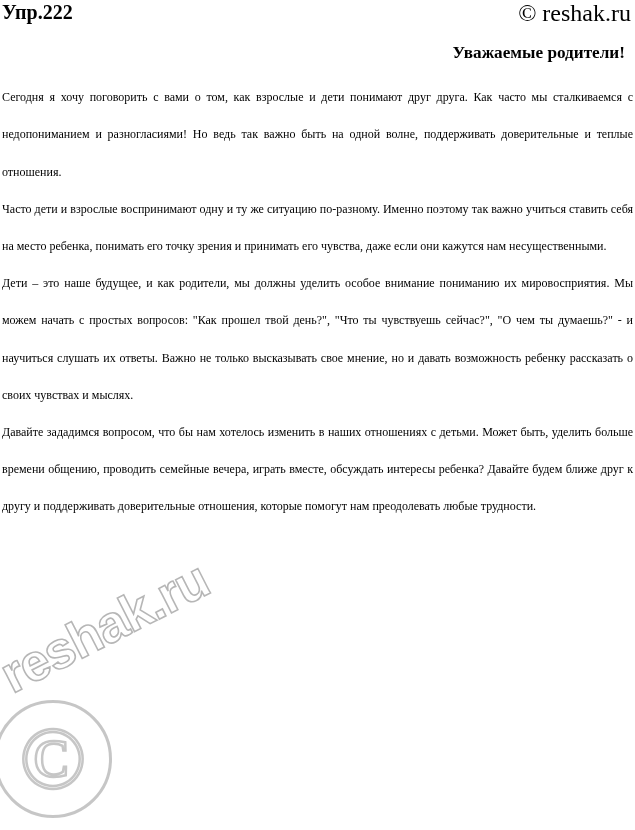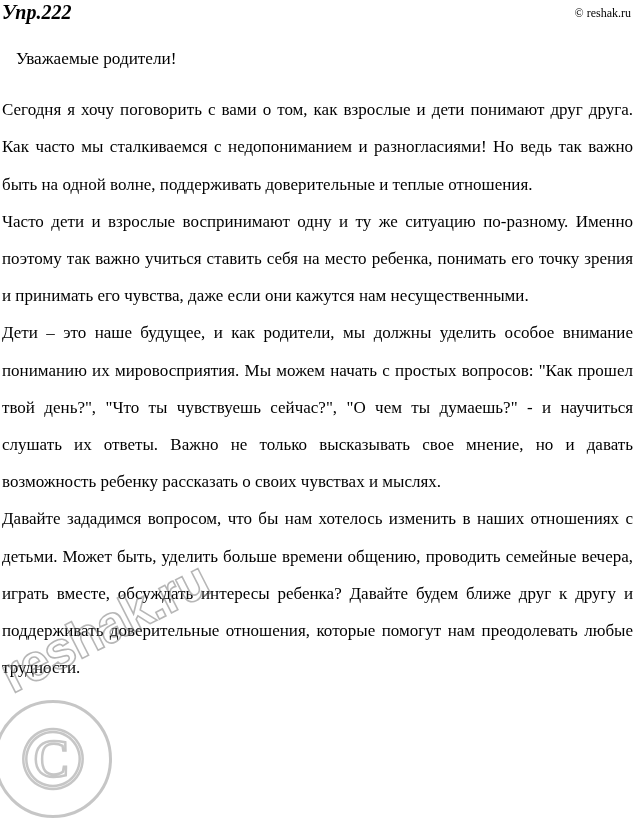--- a/index.html
+++ b/index.html
@@ -72,47 +72,47 @@
     margin-bottom: 4px;
   }
   #exercise-title {
     position: absolute;
     left: 0;
     top: 0;
     font-weight: 700;
     font-size: 20px;
     line-height: 24px;
     letter-spacing: 0px;
-    font-style: italic;
   }
   #site-credit {
     position: absolute;
     right: 2px;
     top: 1px;
-    font-size: 12px;
+    font-size: 24px;
     line-height: 24px;
     white-space: nowrap;
   }
   #body-text {
     position: relative;
   }
   .para {
     margin: 0;
-    font-size: 17px;
+    font-size: 12px;
     line-height: 37.2px;
     text-align: justify;
     text-justify: inter-word;
     hyphens: none;
     word-spacing: 0px;
   }
   .salutation {
-    margin: 14px;
+    margin: 8px;
     font-size: 17.2px;
     line-height: 37.2px;
-    text-align: left;
+    text-align: right;
+    font-weight: bold;
   }
 </style>
 </head>
 <body>
 
 <div id="watermark-layer">
   <div class="wm-copyright">©</div>
   <div class="wm-text">reshak.ru</div>
 </div>
 

